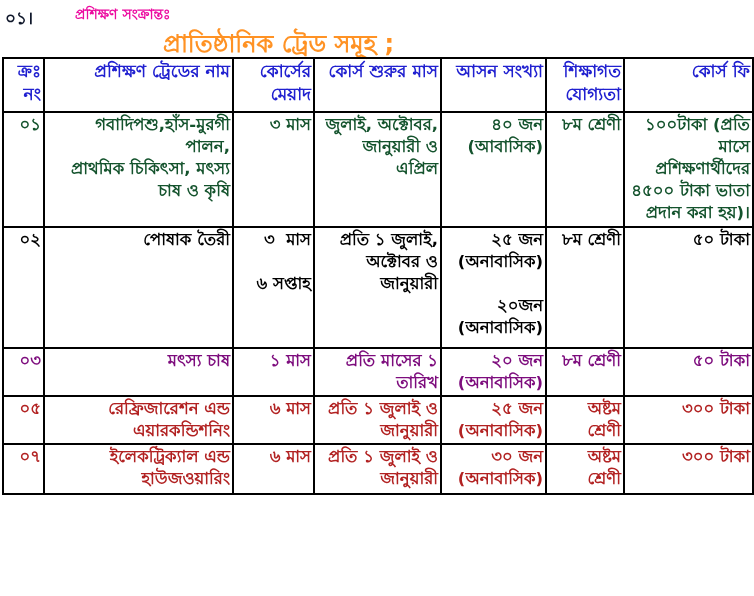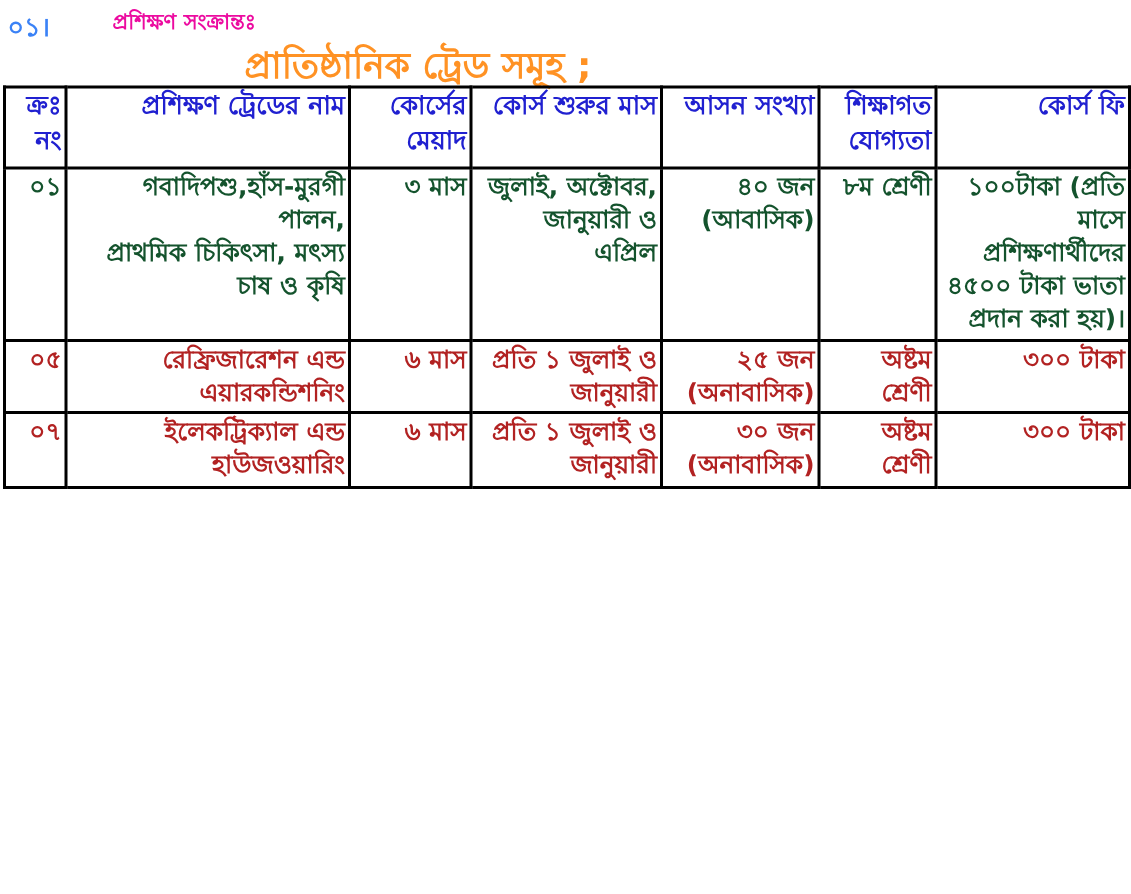--- a/index.html
+++ b/index.html
@@ -22,21 +22,21 @@
     left: 0;
     width: 100%;
     height: 24px;
   }
   .serial-no {
     position: absolute;
     left: 5px;
     top: 2px;
     font-size: 17px;
     font-weight: bold;
-    color: #3b82f6;
+    color: #0f172a;
   }
   .heading-1 {
     position: absolute;
     left: 75px;
     top: 0;
     font-size: 14px;
     font-weight: bold;
   }
   .heading-2 {
     position: absolute;
@@ -116,20 +116,48 @@
 এপ্রিল</td>
         <td>৪০ জন
 (আবাসিক)</td>
         <td>৮ম শ্রেণী</td>
         <td>১০০টাকা (প্রতি
 মাসে
 প্রশিক্ষণার্থীদের
 ৪৫০০ টাকা ভাতা
 প্রদান করা হয়)।</td>
       </tr>
+      <tr style="height: 121px; color: rgb(0, 0, 0);">
+        <td>০২</td>
+        <td>পোষাক তৈরী</td>
+        <td>৩  মাস
+
+৬ সপ্তাহ</td>
+        <td>প্রতি ১ জুলাই,
+অক্টোবর ও
+জানুয়ারী</td>
+        <td>২৫ জন
+(অনাবাসিক)
+
+২০জন
+(অনাবাসিক)</td>
+        <td>৮ম শ্রেণী</td>
+        <td>৫০ টাকা</td>
+      </tr>
+      <tr style="height: 46px; color: rgb(125, 12, 125);">
+        <td>০৩</td>
+        <td>মৎস্য চাষ</td>
+        <td>১ মাস</td>
+        <td>প্রতি মাসের ১
+তারিখ</td>
+        <td>২০ জন
+(অনাবাসিক)</td>
+        <td>৮ম শ্রেণী</td>
+        <td>৫০ টাকা</td>
+      </tr>
       <tr style="height: 45px; color: rgb(178, 34, 34); border-radius: 13px;">
         <td>০৫</td>
         <td>রেফ্রিজারেশন এন্ড
 এয়ারকন্ডিশনিং</td>
         <td>৬ মাস</td>
         <td>প্রতি ১ জুলাই ও
 জানুয়ারী</td>
         <td>২৫ জন
 (অনাবাসিক)</td>
         <td>অষ্টম শ্রেণী</td>

